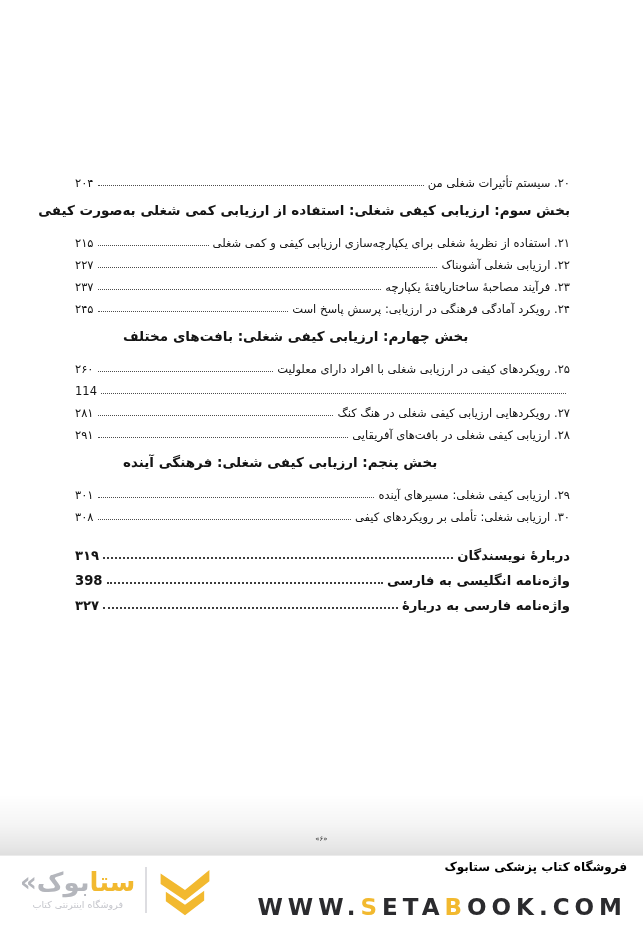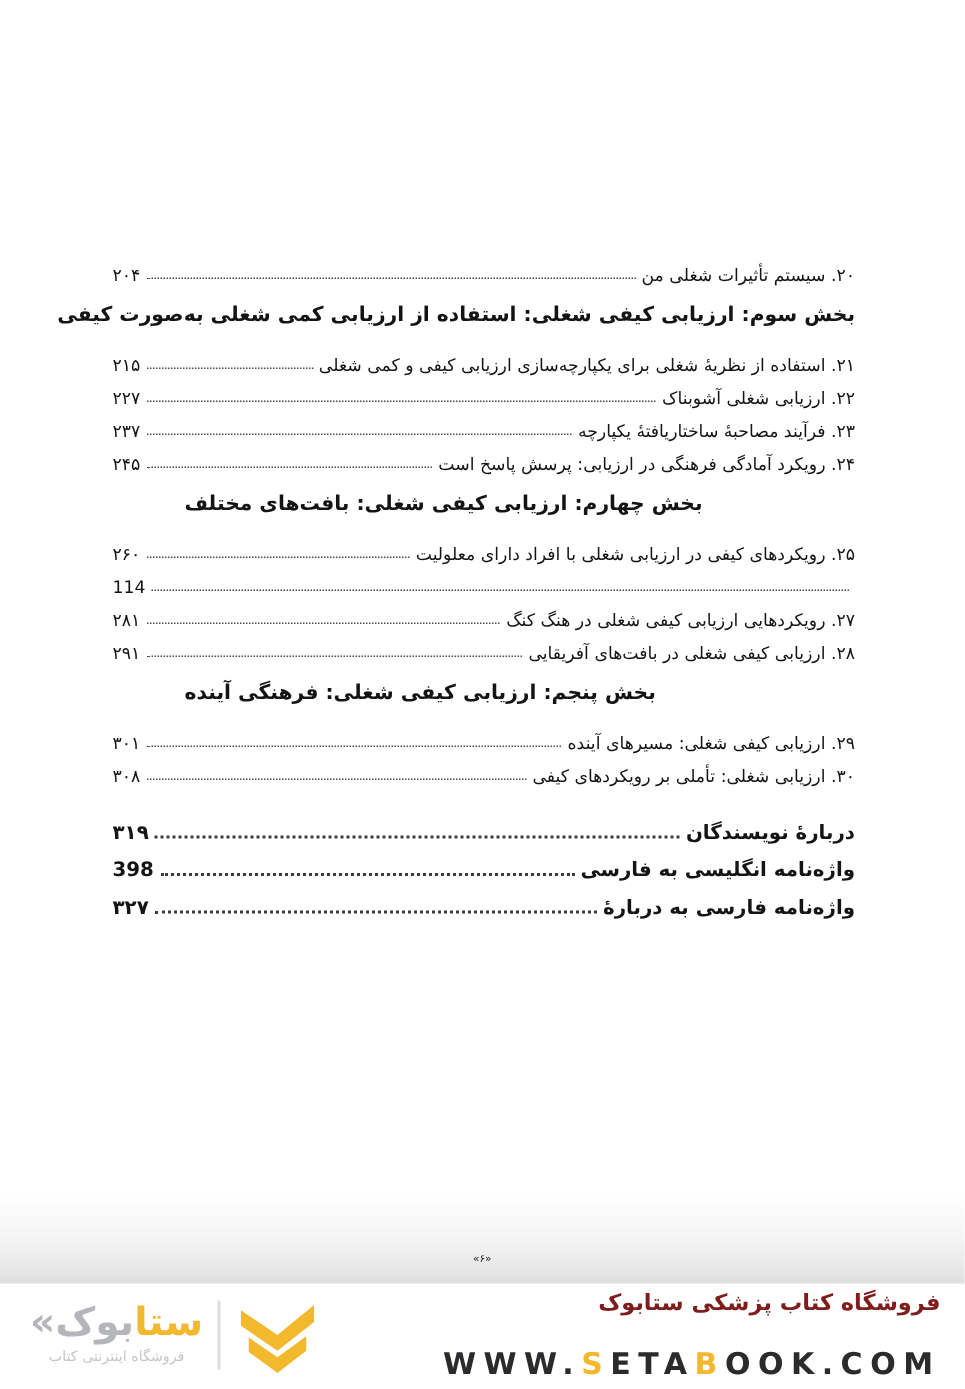--- a/index.html
+++ b/index.html
@@ -39,23 +39,23 @@
   }
   .logo { display:flex; align-items:center; gap:10px; cursor:pointer; }
   .logo-text { text-align:center; }
   .wordmark { font-size:26px; font-weight:bold; line-height:1; direction:rtl; }
   .wordmark .wm-yellow { color:#F2B92F; }
   .wordmark .wm-gray { color:#B4B6BC; }
   .logo-tagline { font-size:9.5px; color:#C5C6CC; margin-top:4px; direction:rtl; }
   .logo-divider { width:2px; height:46px; background:#DDDDE1; }
   .logo-mark { width:56px; height:54px; display:block; }
   .footer-info { text-align:right; }
-  .store-title { font-size:15px; font-weight:600; color:#7f1d1d; direction:rtl; letter-spacing:0.2px; }
+  .store-title { font-size:12px; font-weight:600; color:#000000; direction:rtl; letter-spacing:0.2px; }
   .site-url {
-    font-size:20px; font-weight:bold; color:#2B2B2E; letter-spacing:5px;
+    font-size:23px; font-weight:bold; color:#2B2B2E; letter-spacing:5px;
     margin-top:20px; cursor:pointer; font-family:"DejaVu Sans", sans-serif;
   }
   .site-url .u-yellow { color:#F2B92F; }
 </style>
 </head>
 <body>
 
 <div class="toc">
 
   <div class="toc-row">

